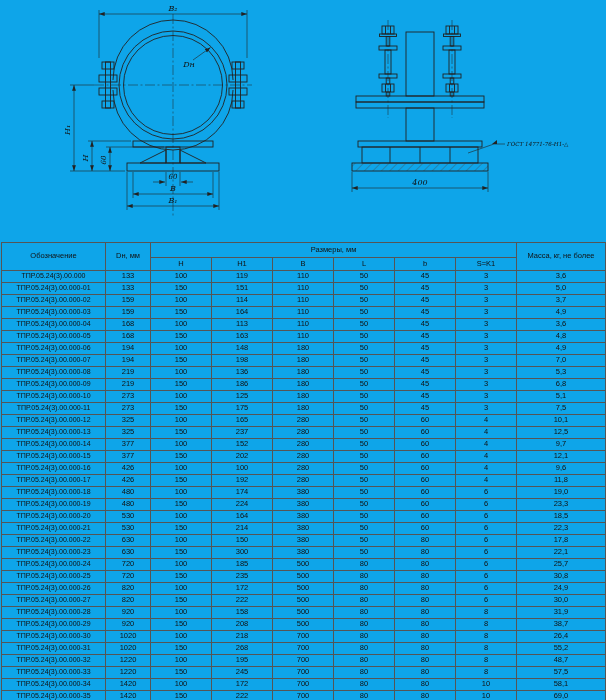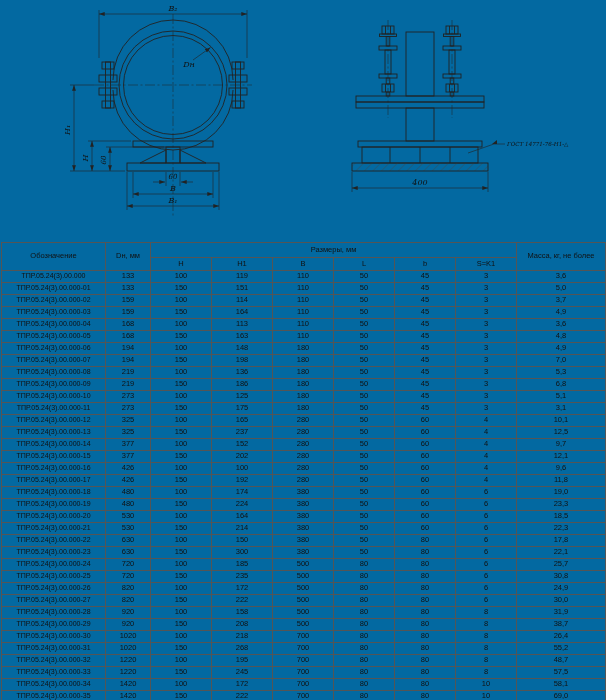--- a/index.html
+++ b/index.html
@@ -1,18 +1,18 @@
 <!DOCTYPE html>
 <html><head>
 <meta charset="utf-8">
 <style>
   * { margin:0; padding:0; box-sizing:border-box; }
   html,body { width:606px; height:700px; background:#fff; overflow:hidden;
               font-family:"Liberation Sans", sans-serif; color:#111; }
-  .page { width:606px; height:700px; background:#0369a1; }
+  .page { width:606px; height:700px; background:#0ea5e9; }
   .drawing-area { width:606px; height:242px; }
   svg text { fill:#111; }
   .dimtext { font:italic 8px "DejaVu Serif", serif; }
   .dimtext-small { font:italic 7px "DejaVu Serif", serif; }
   .notetext { font:italic 5.6px "DejaVu Serif", serif; }
   table.spec { width:604px; margin:0 1px; border-collapse:collapse; table-layout:fixed; }
   .spec th, .spec td {
     border:1px solid #555; text-align:center; vertical-align:middle;
     font-weight:400; font-size:7.5px; line-height:1.15; padding:1px 1px;
     height:12px; overflow:hidden; white-space:nowrap;
@@ -354,21 +354,21 @@
         </tr>
         <tr>
           <td>ТПР.05.24(3).00.000-11</td>
           <td>273</td>
           <td>150</td>
           <td>175</td>
           <td>180</td>
           <td>50</td>
           <td>45</td>
           <td>3</td>
-          <td>3,1</td>
+          <td>7,5</td>
         </tr>
         <tr>
           <td>ТПР.05.24(3).00.000-12</td>
           <td>325</td>
           <td>100</td>
           <td>165</td>
           <td>280</td>
           <td>50</td>
           <td>60</td>
           <td>4</td>

